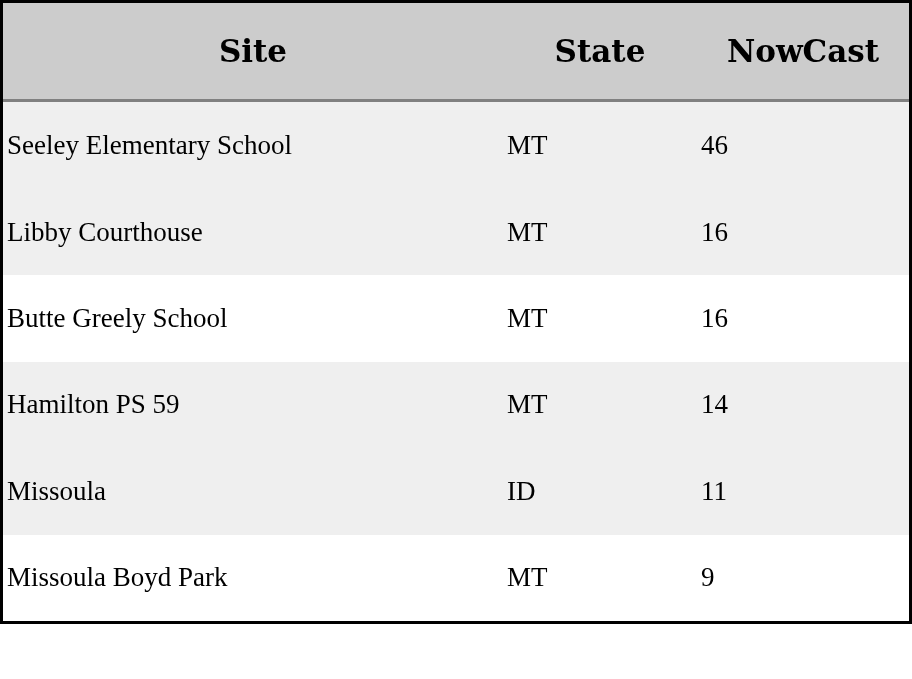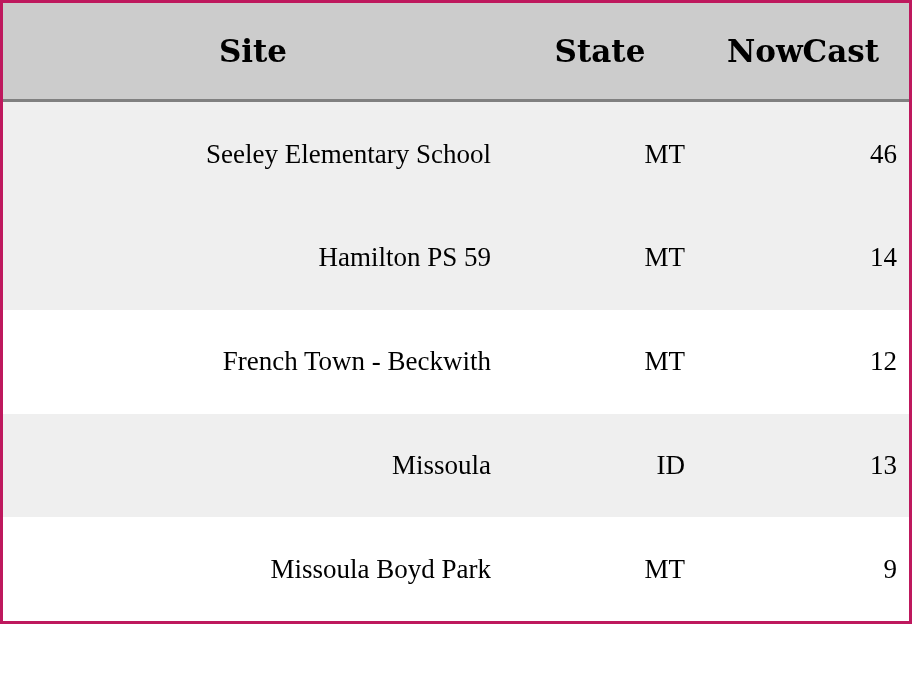--- a/index.html
+++ b/index.html
@@ -10,21 +10,21 @@
   body {
     width: 912px;
     height: 679px;
     font-family: "Liberation Serif", serif;
     overflow: hidden;
   }
   .table-frame {
     box-sizing: border-box;
     width: 912px;
     height: 624px;
-    border: 3px solid #be185d;
+    border: 3px solid #000000;
     background: #a16207;
   }
   table.data-table {
     border-collapse: collapse;
     width: 100%;
     height: 100%;
     table-layout: fixed;
   }
   thead th {
     background: #cccccc;
@@ -35,23 +35,23 @@
     text-align: center;
     padding: 0;
     height: 96px;
     vertical-align: middle;
     border-bottom: 3px solid #808080;
   }
   tbody td {
     font-family: "Liberation Serif", serif;
     font-size: 27px;
     color: #000000;
-    text-align: right;
+    text-align: left;
     vertical-align: middle;
-    padding: 12px;
+    padding: 4px;
     height: 58px;
     border: none;
   }
   tbody tr.odd-row td {
     background: #efefef;
   }
   tbody tr.even-row td {
     background: #ffffff;
   }
   col.col-site { width: 500px; }
@@ -75,33 +75,38 @@
         <th>NowCast</th>
       </tr>
     </thead>
     <tbody>
       <tr class="odd-row">
         <td>Seeley Elementary School</td>
         <td>MT</td>
         <td>46</td>
       </tr>
       <tr class="odd-row">
+        <td>Libby Courthouse</td>
+        <td>MT</td>
+        <td>16</td>
+      </tr>
+      <tr class="even-row">
+        <td>Butte Greely School</td>
+        <td>MT</td>
+        <td>16</td>
+      </tr>
+      <tr class="odd-row">
         <td>Hamilton PS 59</td>
         <td>MT</td>
         <td>14</td>
       </tr>
-      <tr class="even-row">
-        <td>French Town - Beckwith</td>
-        <td>MT</td>
-        <td>12</td>
-      </tr>
       <tr class="odd-row">
         <td>Missoula</td>
         <td>ID</td>
-        <td>13</td>
+        <td>11</td>
       </tr>
       <tr class="even-row">
         <td>Missoula Boyd Park</td>
         <td>MT</td>
         <td>9</td>
       </tr>
     </tbody>
   </table>
 </div>
 

